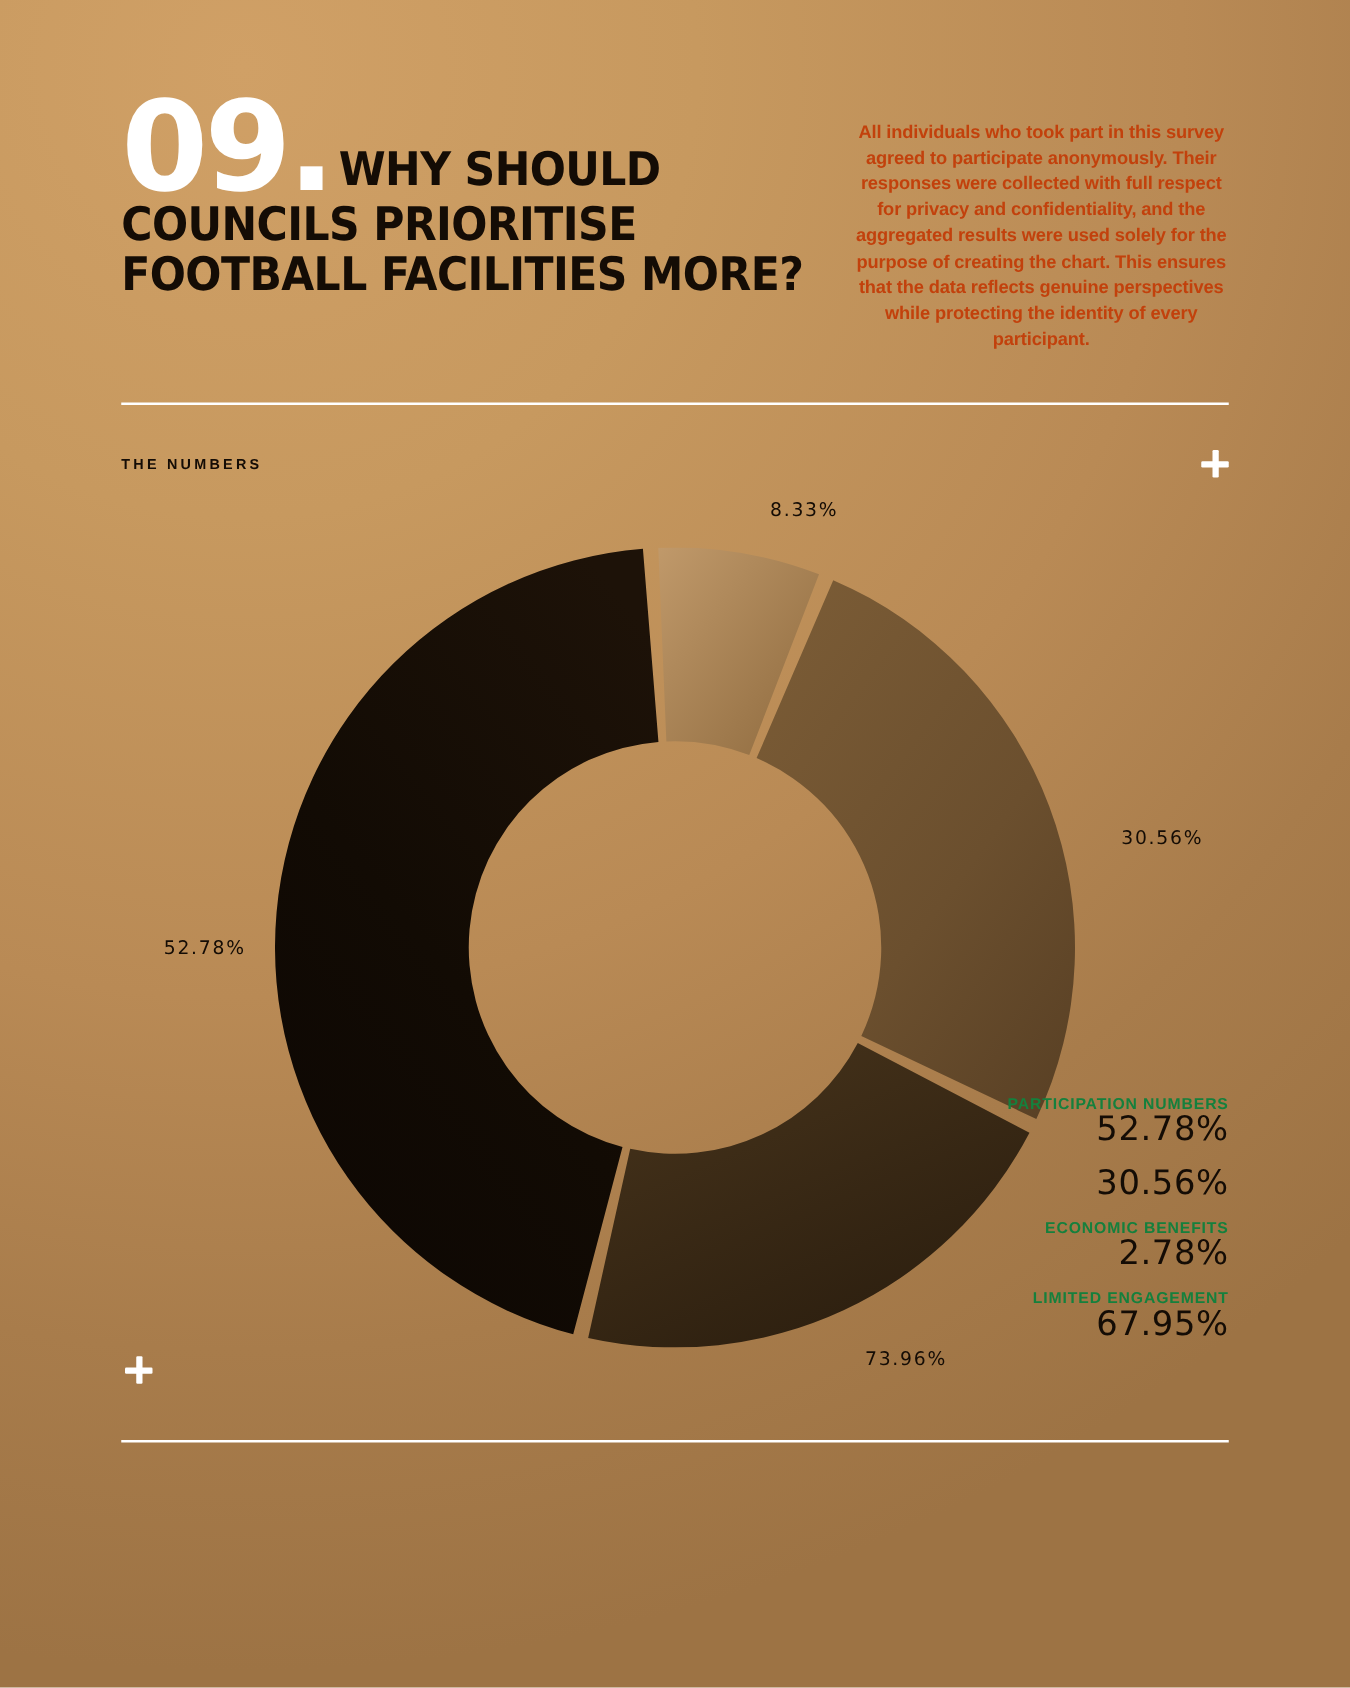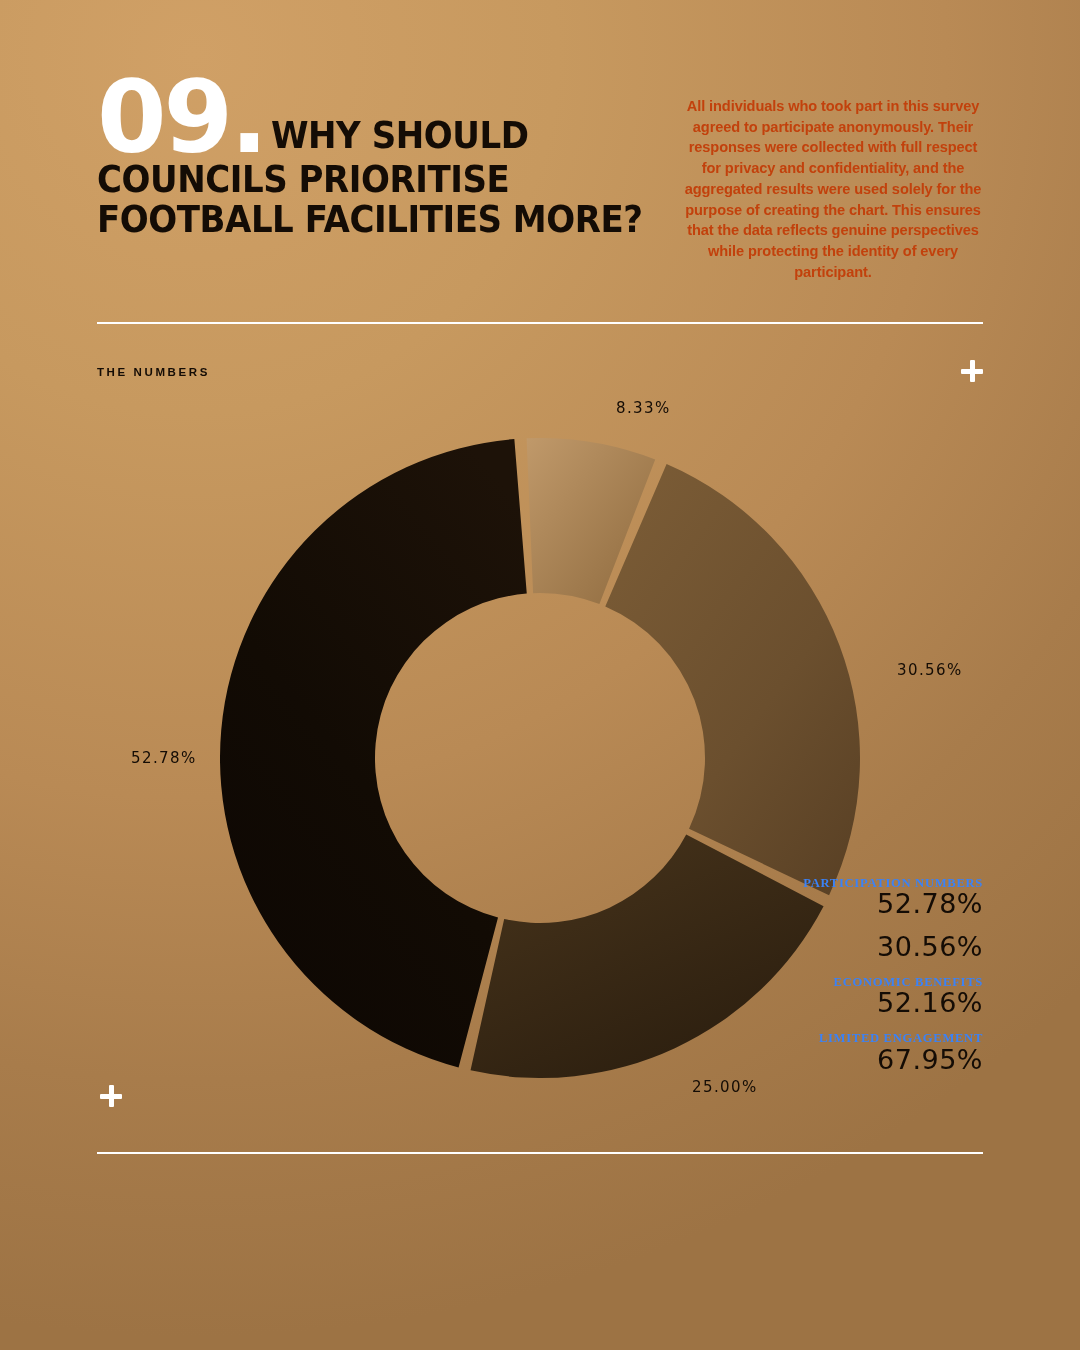--- a/index.html
+++ b/index.html
@@ -84,22 +84,22 @@
   .pct-right { left:897px; top:645px; }
   .pct-left  { left:131px; top:733px; }
   .pct-bot   { left:692px; top:1062px; }
 
   
   .legend { position:absolute; right:97px; top:876px; width:300px; text-align:right; }
   .legend-item { margin-bottom:14px; }
   .legend-item:last-child { margin-bottom:0; }
   .legend-name {
     font-size:12.6px; font-weight:700; letter-spacing:0.7px;
-    line-height:1.14; color:#3b82f6; text-transform:uppercase;
-    font-family:Liberation Serif, serif;
+    line-height:1.14; color:#15803d; text-transform:uppercase;
+    font-family:Liberation Sans, sans-serif;
   }
   .legend-val {
     font-size:27px; font-weight:400; letter-spacing:0.5px; line-height:1.08;
     color:#140c05; font-family:"DejaVu Sans", sans-serif; margin-top:-1px;
   }
 
   
   .footer { position:absolute; left:97px; right:97px; top:1222px; height:40px; }
   .footer-left {
     position:absolute; left:0; top:6px;
@@ -175,35 +175,35 @@
                L 469.05032332244457 390.77429701151914 A 165 165 0 0 0 385.27364517440867 168.46006715837112 Z" fill="url(#gMid)"></path>
           <path d="M 603.5851453539887 468.2547312383558 A 320 320 0 0 1 250.51767310328216 632.3655010544821
                L 284.1731751938799 481.0634614812173 A 165 165 0 0 0 466.22359057315043 396.4438457947772 Z" fill="url(#gDark)"></path>
           <path d="M 238.57786016618275 629.4679872698989 A 320 320 0 0 1 294.336344214765 1.0307588940009396
                L 306.7671774857382 155.5314850547192 A 165 165 0 0 0 278.016709148188 479.5694309360416 Z" fill="url(#gBlack)"></path>
         </g>
     </svg>
 
     <div class="pct-label pct-top">8.33%</div>
     <div class="pct-label pct-right">30.56%</div>
-    <div class="pct-label pct-bot">25.00%</div>
+    <div class="pct-label pct-bot">73.96%</div>
     <div class="pct-label pct-left">52.78%</div>
   </div>
 
   <div class="legend">
     <div class="legend-item">
       <div class="legend-name">PARTICIPATION NUMBERS</div>
       <div class="legend-val">52.78%</div>
     </div>
     <div class="legend-item">
       <div class="legend-val">30.56%</div>
     </div>
     <div class="legend-item">
       <div class="legend-name">ECONOMIC BENEFITS</div>
-      <div class="legend-val">52.16%</div>
+      <div class="legend-val">2.78%</div>
     </div>
     <div class="legend-item">
       <div class="legend-name">LIMITED ENGAGEMENT</div>
       <div class="legend-val">67.95%</div>
     </div>
   </div>
 
 
 </div>
 

